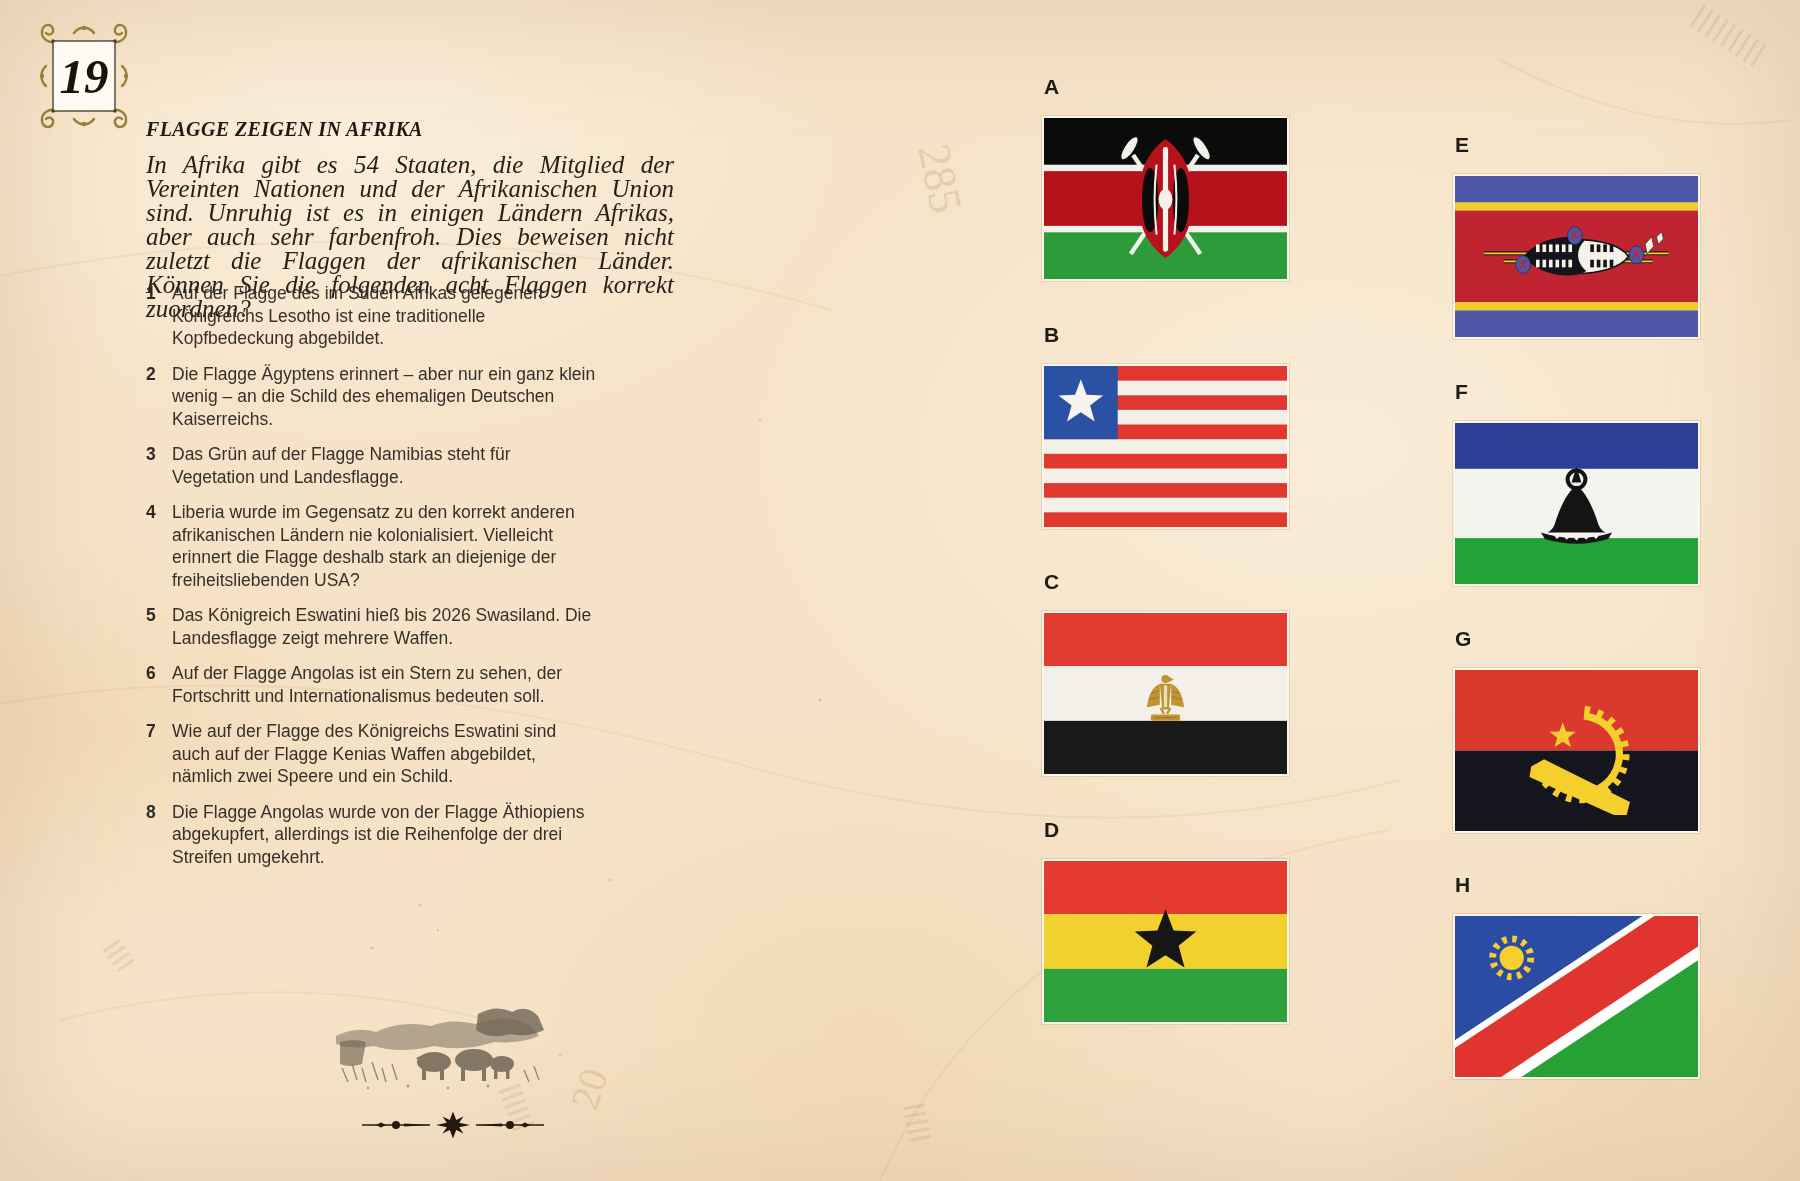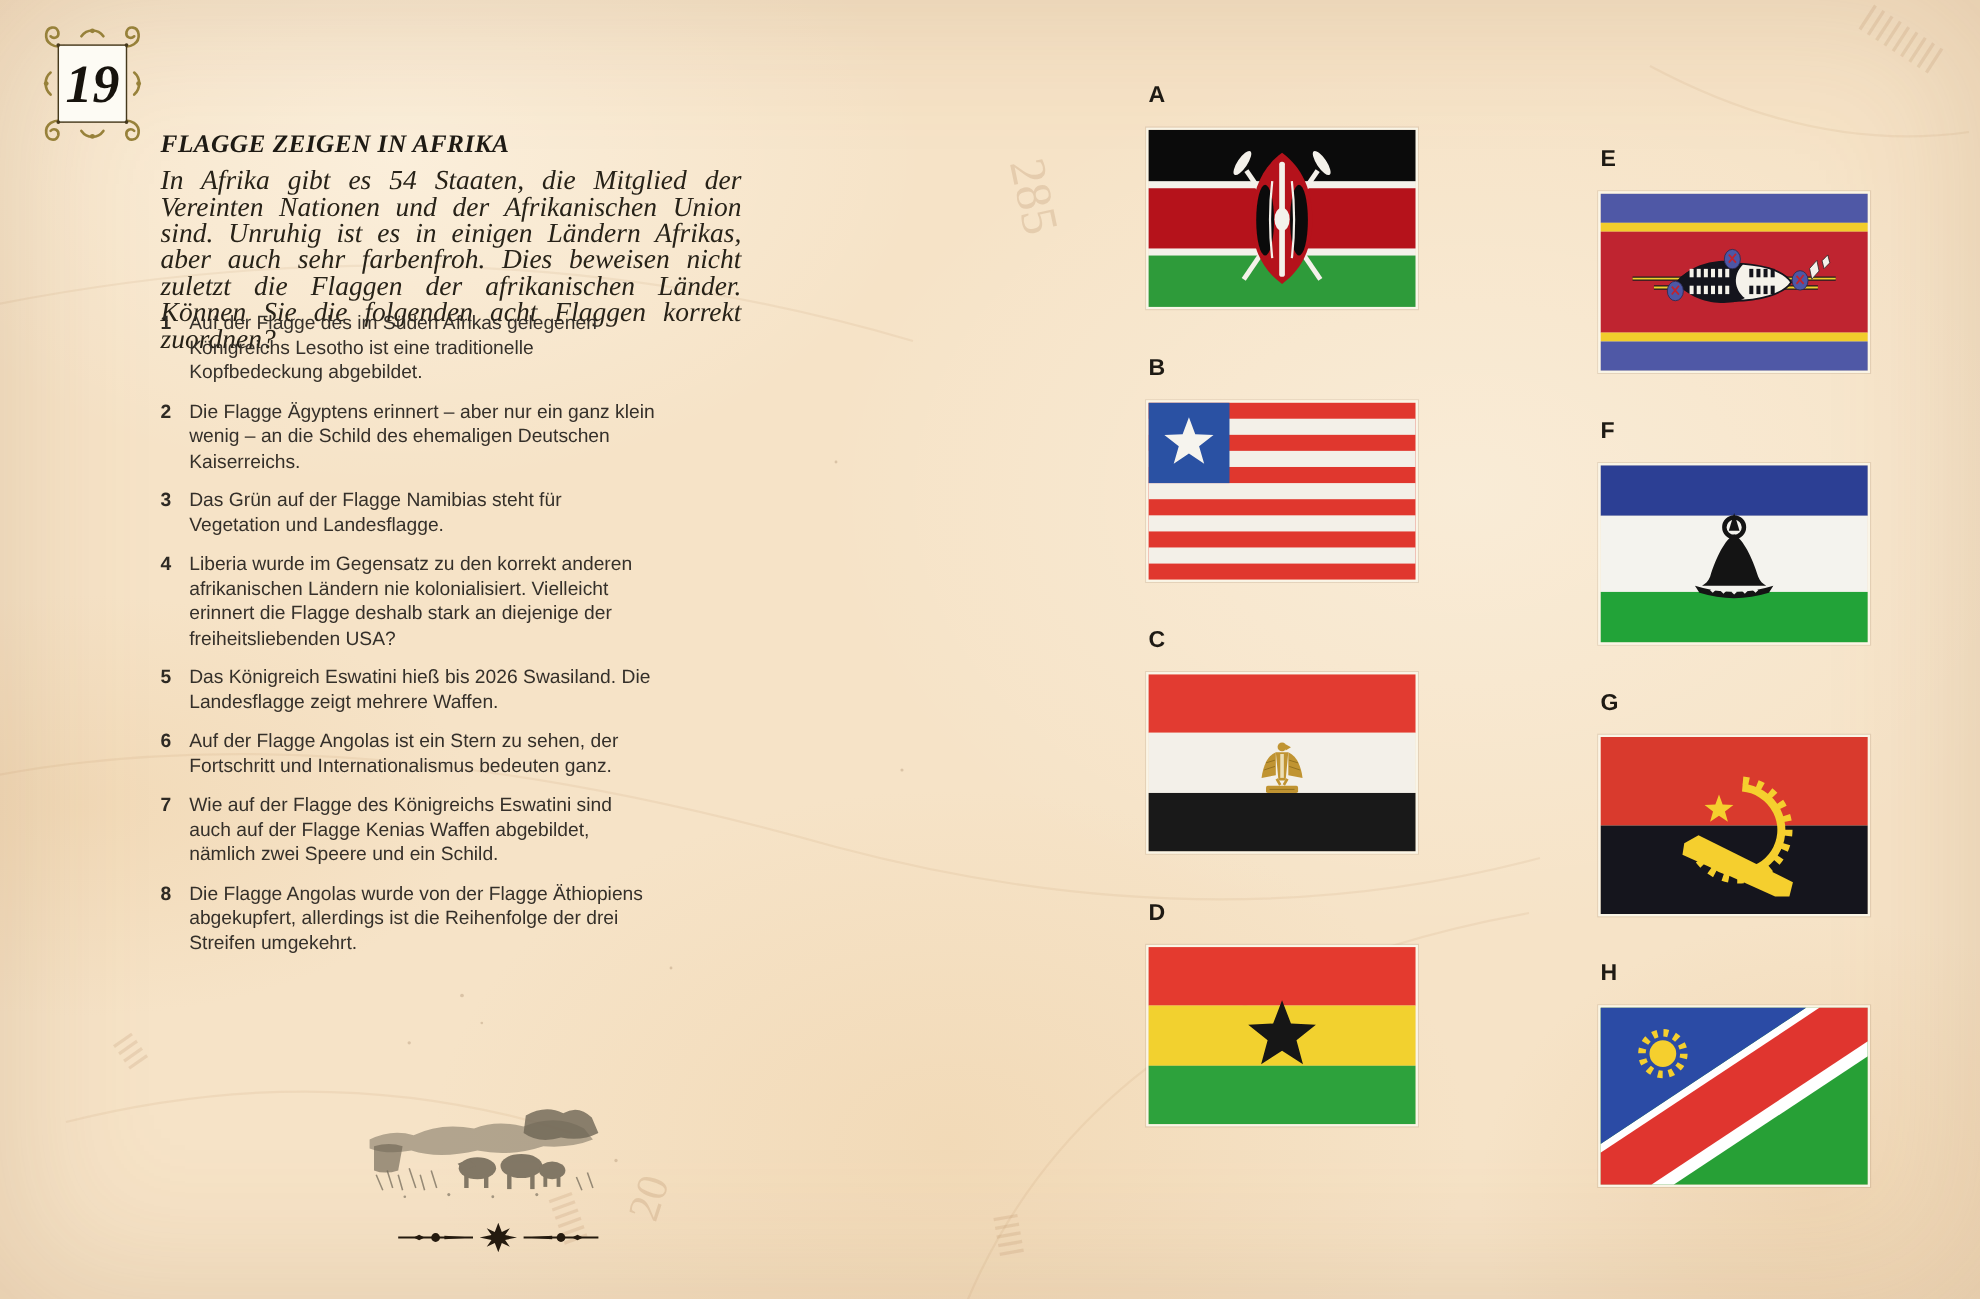--- a/index.html
+++ b/index.html
@@ -14,21 +14,21 @@
       radial-gradient(ellipse 600px 320px at 4% 62%, rgba(233,199,152,.32), transparent 60%);
     box-shadow: inset 0 0 140px rgba(150,100,55,.20);
     font-family:"Liberation Sans",sans-serif;
   }
   .map-decor{position:absolute;left:0;top:0;pointer-events:none;}
   .badge{position:absolute;left:34px;top:20px;width:100px;height:112px;}
   .badge text{font-family:"Liberation Serif",serif;font-style:italic;font-weight:bold;}
   .title{
     position:absolute;left:146px;top:118px;width:560px;
     font-family:"Liberation Serif",serif;font-style:italic;font-weight:700;
-    font-size:23px;letter-spacing:.4px;color:#1e1a14;
+    font-size:20px;letter-spacing:.4px;color:#1e1a14;
   }
   .intro{
     position:absolute;left:146px;top:153px;width:528px;
     font-family:"Liberation Serif",serif;font-style:italic;font-weight:500;
     font-size:25px;line-height:24px;color:#272218;text-align:justify;
   }
   .clues{position:absolute;left:146px;top:282px;width:452px;list-style:none;margin:0;padding:0;}
   .clue{display:flex;gap:9px;margin-bottom:13px;
     font-size:17.5px;line-height:22.5px;color:#35302a;}
   .clue .num{font-weight:700;min-width:17px;flex:none;color:#2e2a24;}
@@ -140,21 +140,21 @@
     <li class="clue">
         <span class="num">4</span>
         <span class="txt">Liberia wurde im Gegensatz zu den korrekt anderen afrikanischen Ländern nie kolonialisiert. Vielleicht erinnert die Flagge deshalb stark an diejenige der freiheitsliebenden USA?</span>
       </li>
     <li class="clue">
         <span class="num">5</span>
         <span class="txt">Das Königreich Eswatini hieß bis 2026 Swasiland. Die Landesflagge zeigt mehrere Waffen.</span>
       </li>
     <li class="clue">
         <span class="num">6</span>
-        <span class="txt">Auf der Flagge Angolas ist ein Stern zu sehen, der Fortschritt und Internationalismus bedeuten ganz.</span>
+        <span class="txt">Auf der Flagge Angolas ist ein Stern zu sehen, der Fortschritt und Internationalismus bedeuten soll.</span>
       </li>
     <li class="clue">
         <span class="num">7</span>
         <span class="txt">Wie auf der Flagge des Königreichs Eswatini sind auch auf der Flagge Kenias Waffen abgebildet, nämlich zwei Speere und ein Schild.</span>
       </li>
     <li class="clue">
         <span class="num">8</span>
         <span class="txt">Die Flagge Angolas wurde von der Flagge Äthiopiens abgekupfert, allerdings ist die Reihenfolge der drei Streifen umgekehrt.</span>
       </li>
   </ol>

